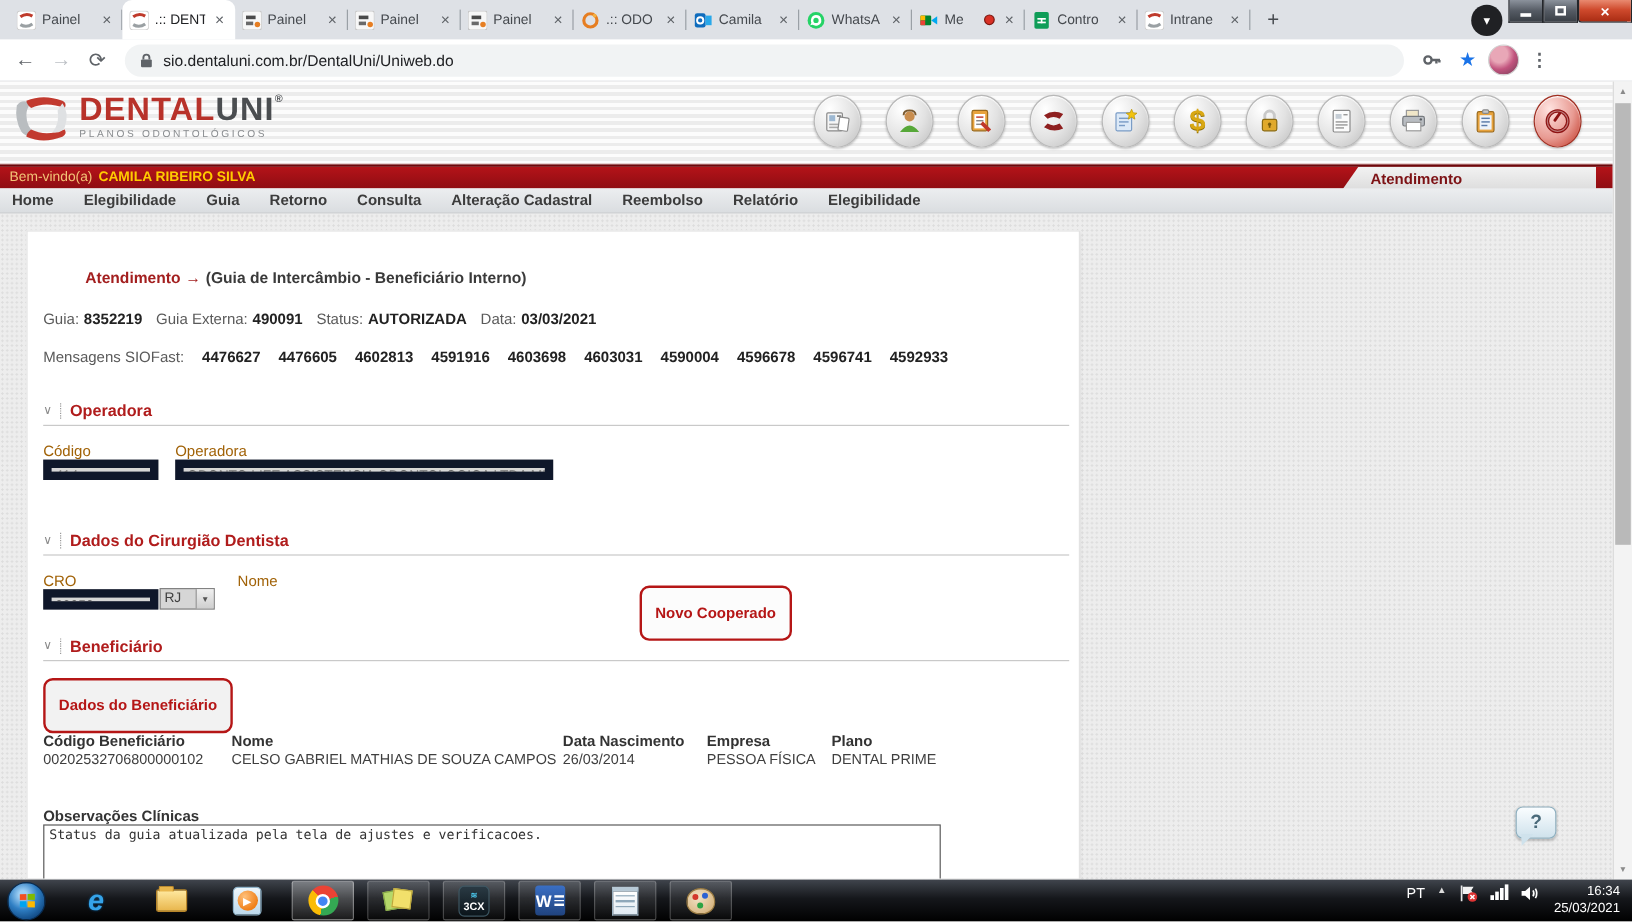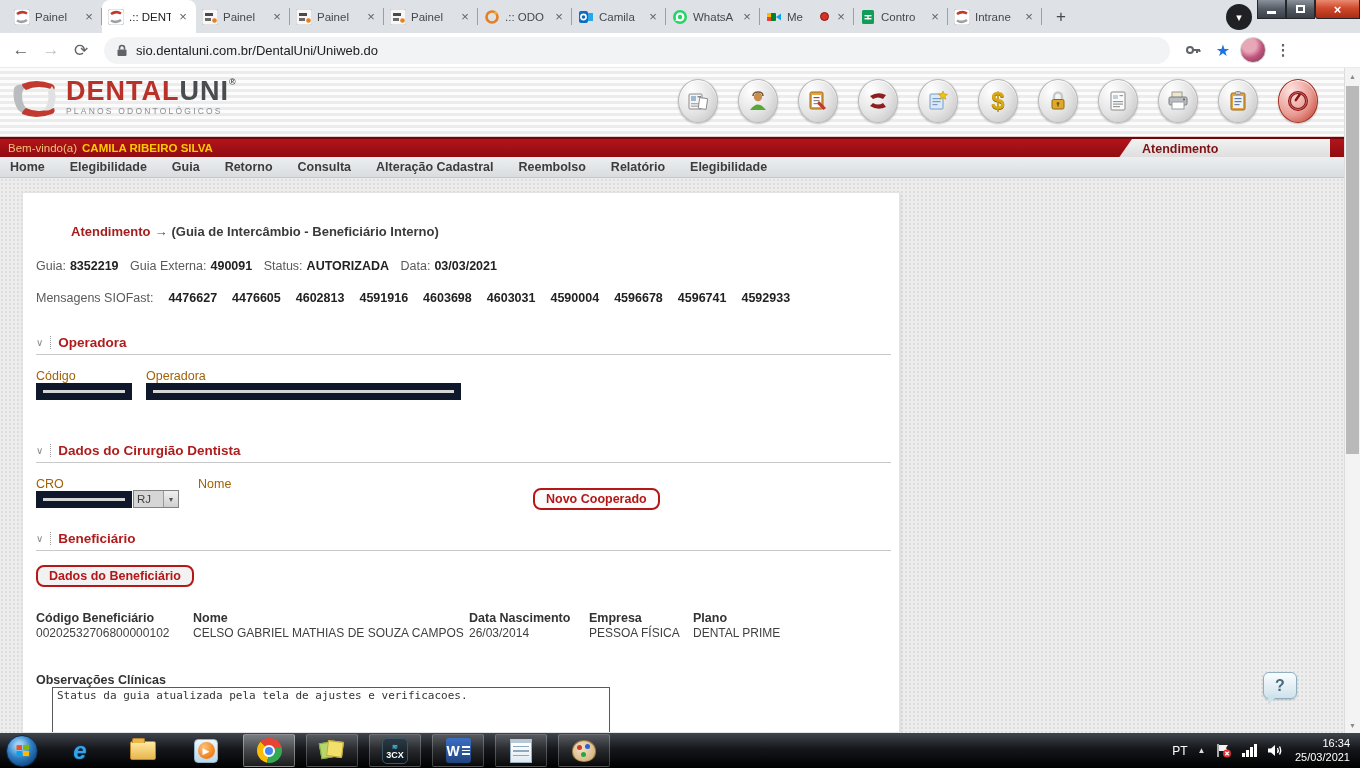--- a/index.html
+++ b/index.html
@@ -85,29 +85,29 @@
   .sect .dsep { border-left:1px dotted #9a9a9a; height:13px; }
   .sect .stitle { color:#b01c1c; font-weight:bold; font-size:13.5px; }
   .rule { position:absolute; left:13px; width:855px; border-top:1px solid #c9c9c9; }
 
   .flabel { position:absolute; font-size:12.5px; font-weight:normal; color:#a16207; }
   .finput { position:absolute; height:17px; background:#d6d6d6; border:7px solid #0f172a; font-size:11.5px; color:#3f3f3f; line-height:15px; padding:0 3px; white-space:nowrap; overflow:hidden; }
   .fselect { position:absolute; height:18px; width:46px; background:#d6d6d6; border:1px solid #828282; display:flex; }
   .fselect .selval { flex:1; font-size:11.5px; color:#3f3f3f; line-height:16px; padding-left:3px; }
   .fselect .selbtn { width:15px; background:linear-gradient(#f0f0f0,#cfcfcf); border-left:1px solid #9a9a9a; font-size:8px; color:#555; display:flex; align-items:center; justify-content:center; }
 
-  .redbtn { position:absolute; background:#fcfcfc; border:2px solid #b51616; border-radius:8px; color:#b51616; font-weight:bold; font-size:12.5px; padding:2px 11px; white-space:nowrap; cursor:pointer; }
+  .redbtn { position:absolute; background:#fcfcfc; border:2px solid #b51616; border-radius:8px; color:#b51616; font-weight:bold; font-size:12.5px; padding:14px 11px; white-space:nowrap; cursor:pointer; }
   .redbtn.gray { background:#f2f2f2; }
 
   .bcol { position:absolute; font-size:12.5px; }
   .bcol .bl { font-weight:bold; color:#333; }
   .bcol .bv { color:#3f3f3f; font-size:12px; margin-top:1px; white-space:nowrap; }
 
   .obslabel { position:absolute; left:13px; top:480px; font-size:12.5px; font-weight:bold; color:#333; }
-  .obsarea { position:absolute; left:13px; top:494px; width:558px; height:60px; border:1px solid #5a5a5a; font-family:"DejaVu Sans Mono", monospace; font-size:11px; color:#333; padding:1px 4px; resize:none; background:#fff;margin-left:16px; }
+  .obsarea { position:absolute; left:13px; top:494px; width:748px; height:60px; border:1px solid #5a5a5a; font-family:"DejaVu Sans Mono", monospace; font-size:11px; color:#333; padding:1px 4px; resize:none; background:#fff; }
 
   .helpbub { position:absolute; left:1263px; top:494px; width:34px; height:27px; background:linear-gradient(#fafdff,#cfe2ec); border:1px solid #8fb0c0; border-radius:6px; display:flex; align-items:center; justify-content:center; font-weight:bold; font-size:16px; color:#4a6a7a; box-shadow:0 1px 2px rgba(0,0,0,.2); }
   .helpbub::after { content:""; position:absolute; left:4px; bottom:-7px; border:5px solid transparent; border-top-color:#cfe2ec; border-left-color:#cfe2ec; }
 
   .scrollbar { position:absolute; right:0; top:0; width:16px; height:665px; background:#f3f3f3; border-left:1px solid #dcdcdc; }
   .scr-arrow { position:absolute; left:0; width:15px; height:16px; display:flex; align-items:center; justify-content:center; font-size:7px; color:#8a8a8a; }
   .scr-thumb { position:absolute; left:1px; top:18px; width:13px; height:368px; background:#b9b9b9; }
 
   
   .taskbar { position:absolute; bottom:0; left:0; width:1360px; height:35px; background:linear-gradient(#40454d,#15171b 45%,#000); display:flex; align-items:center; padding-left:6px; }
@@ -135,21 +135,21 @@
   .wordic b { color:#fff; font-size:14px; }
   .wordic .wl { display:flex; flex-direction:column; gap:2px; }
   .wordic .wl i { width:8px; height:1.5px; background:#fff; }
   .notepadic { width:22px; height:24px; background:linear-gradient(#ffffff,#dfe9f2); border:1px solid #9ab0c0; border-top:4px solid #b7c9d6; display:flex; flex-direction:column; gap:3px; padding:3px 2px 0; }
   .notepadic i { height:1.5px; background:#8fa8ba; }
   .paintic { width:24px; height:22px; border-radius:50% 50% 45% 45%; background:radial-gradient(circle at 40% 35%, #f2e3c8, #cfa96e); border:1px solid #9a7b42; position:relative; }
   .paintic i { position:absolute; width:5px; height:5px; border-radius:50%; }
   .paintic i:nth-child(1){ left:4px; top:4px; background:#d3382c; }
   .paintic i:nth-child(2){ left:12px; top:3px; background:#2c62d3; }
   .paintic i:nth-child(3){ left:8px; top:11px; background:#2ca344; }
-  .tray { margin-left:auto; display:flex; align-items:center; gap:10px; padding-right:10px; color:#fff; }
+  .tray { margin-left:auto; display:flex; align-items:flex-start; gap:10px; padding-right:10px; color:#fff; }
   .tray .lang { font-size:12px; }
   .tray .tri { font-size:8px; color:#ddd; }
   .bars { display:flex; align-items:flex-end; gap:1.5px; height:13px; }
   .bars i { width:2.5px; background:#fff; }
   .clock { text-align:right; font-size:11px; line-height:13.5px; }
 
   svg { display:block; }
 </style>
 </head>
 <body>

